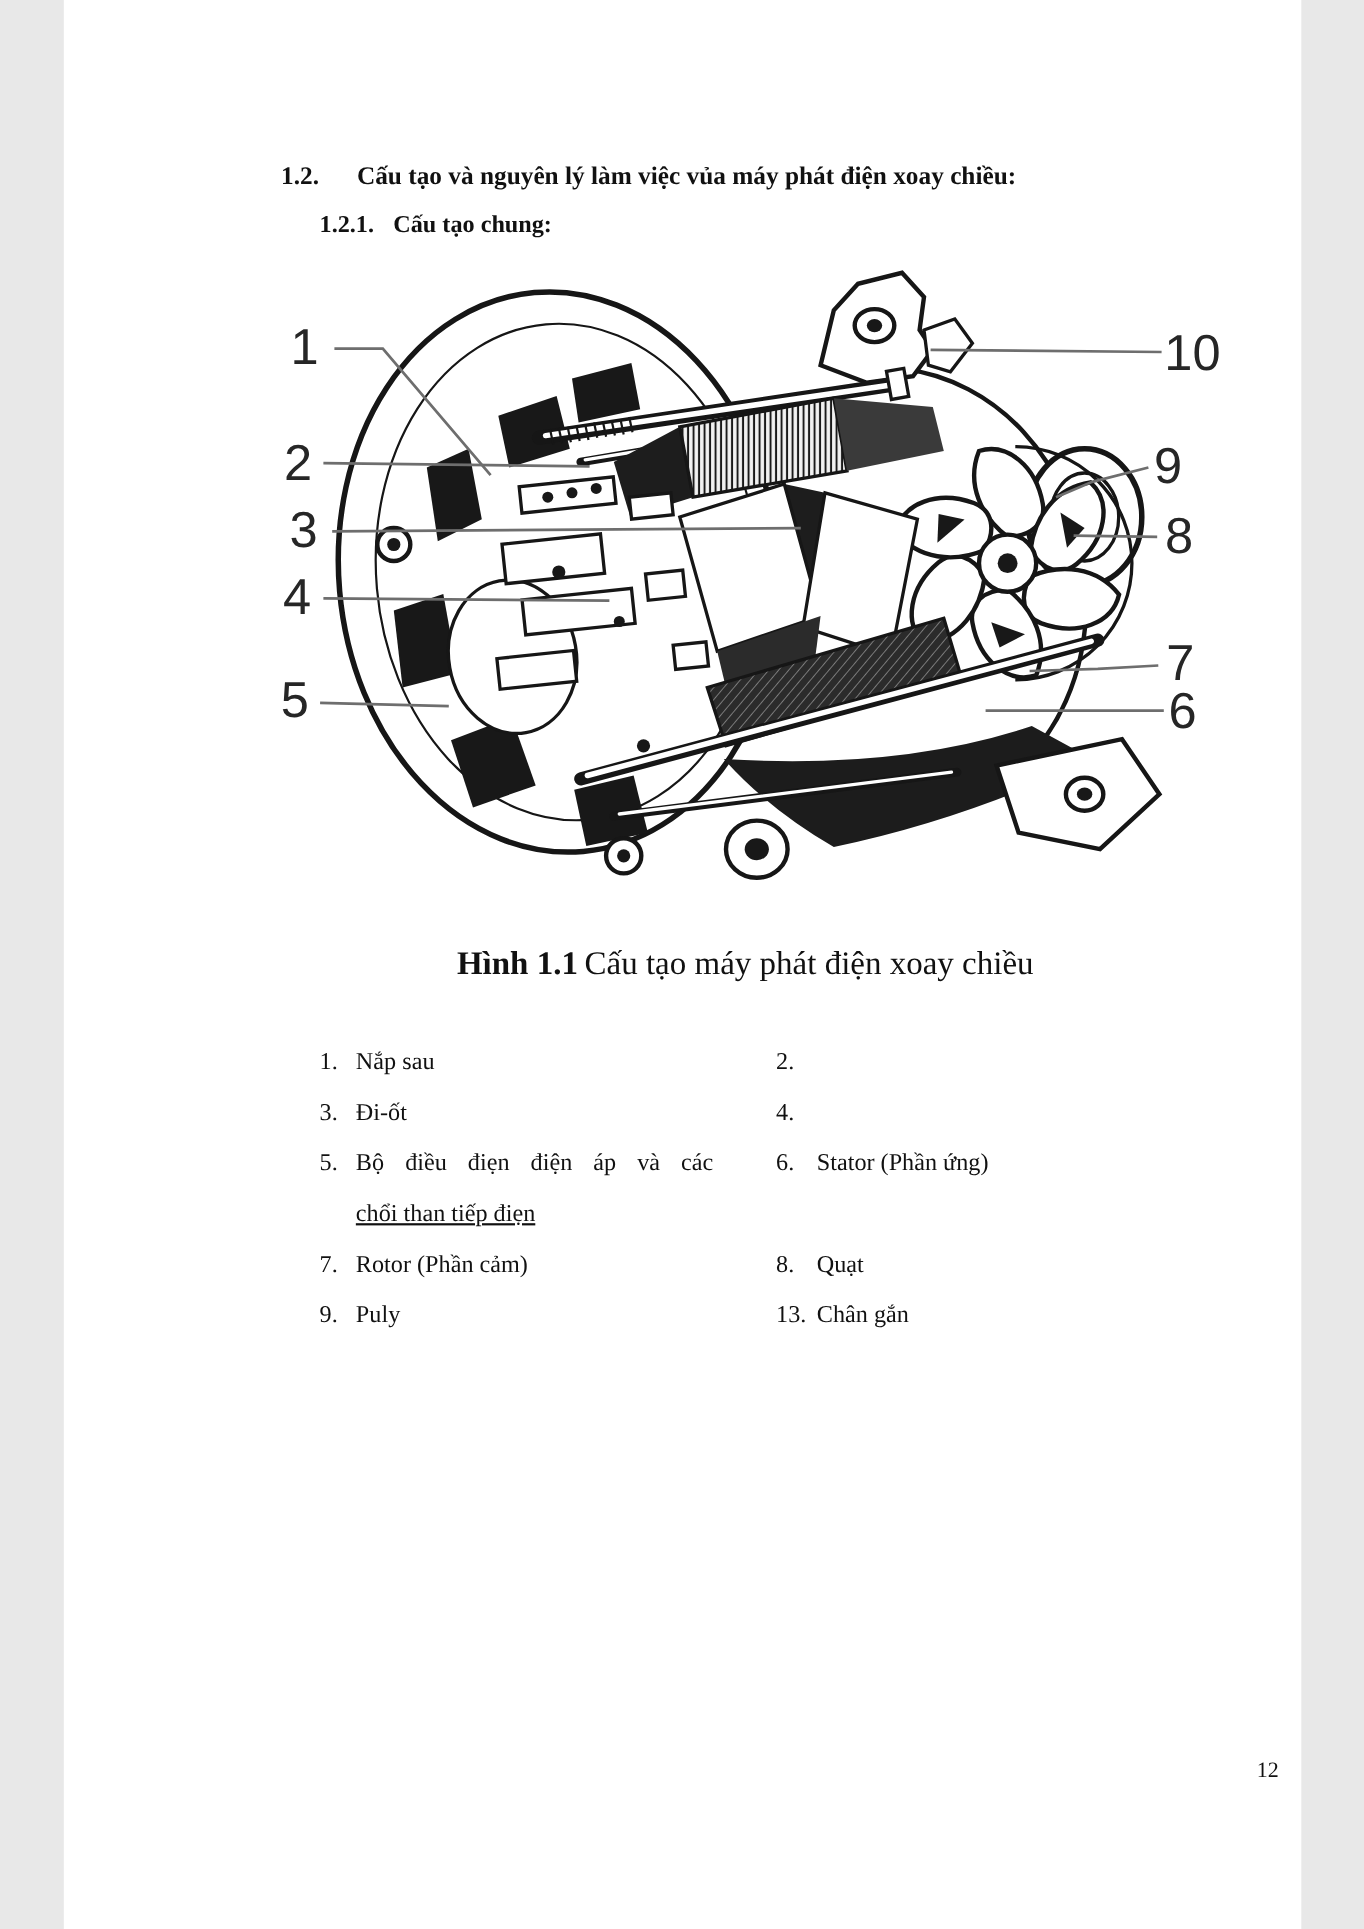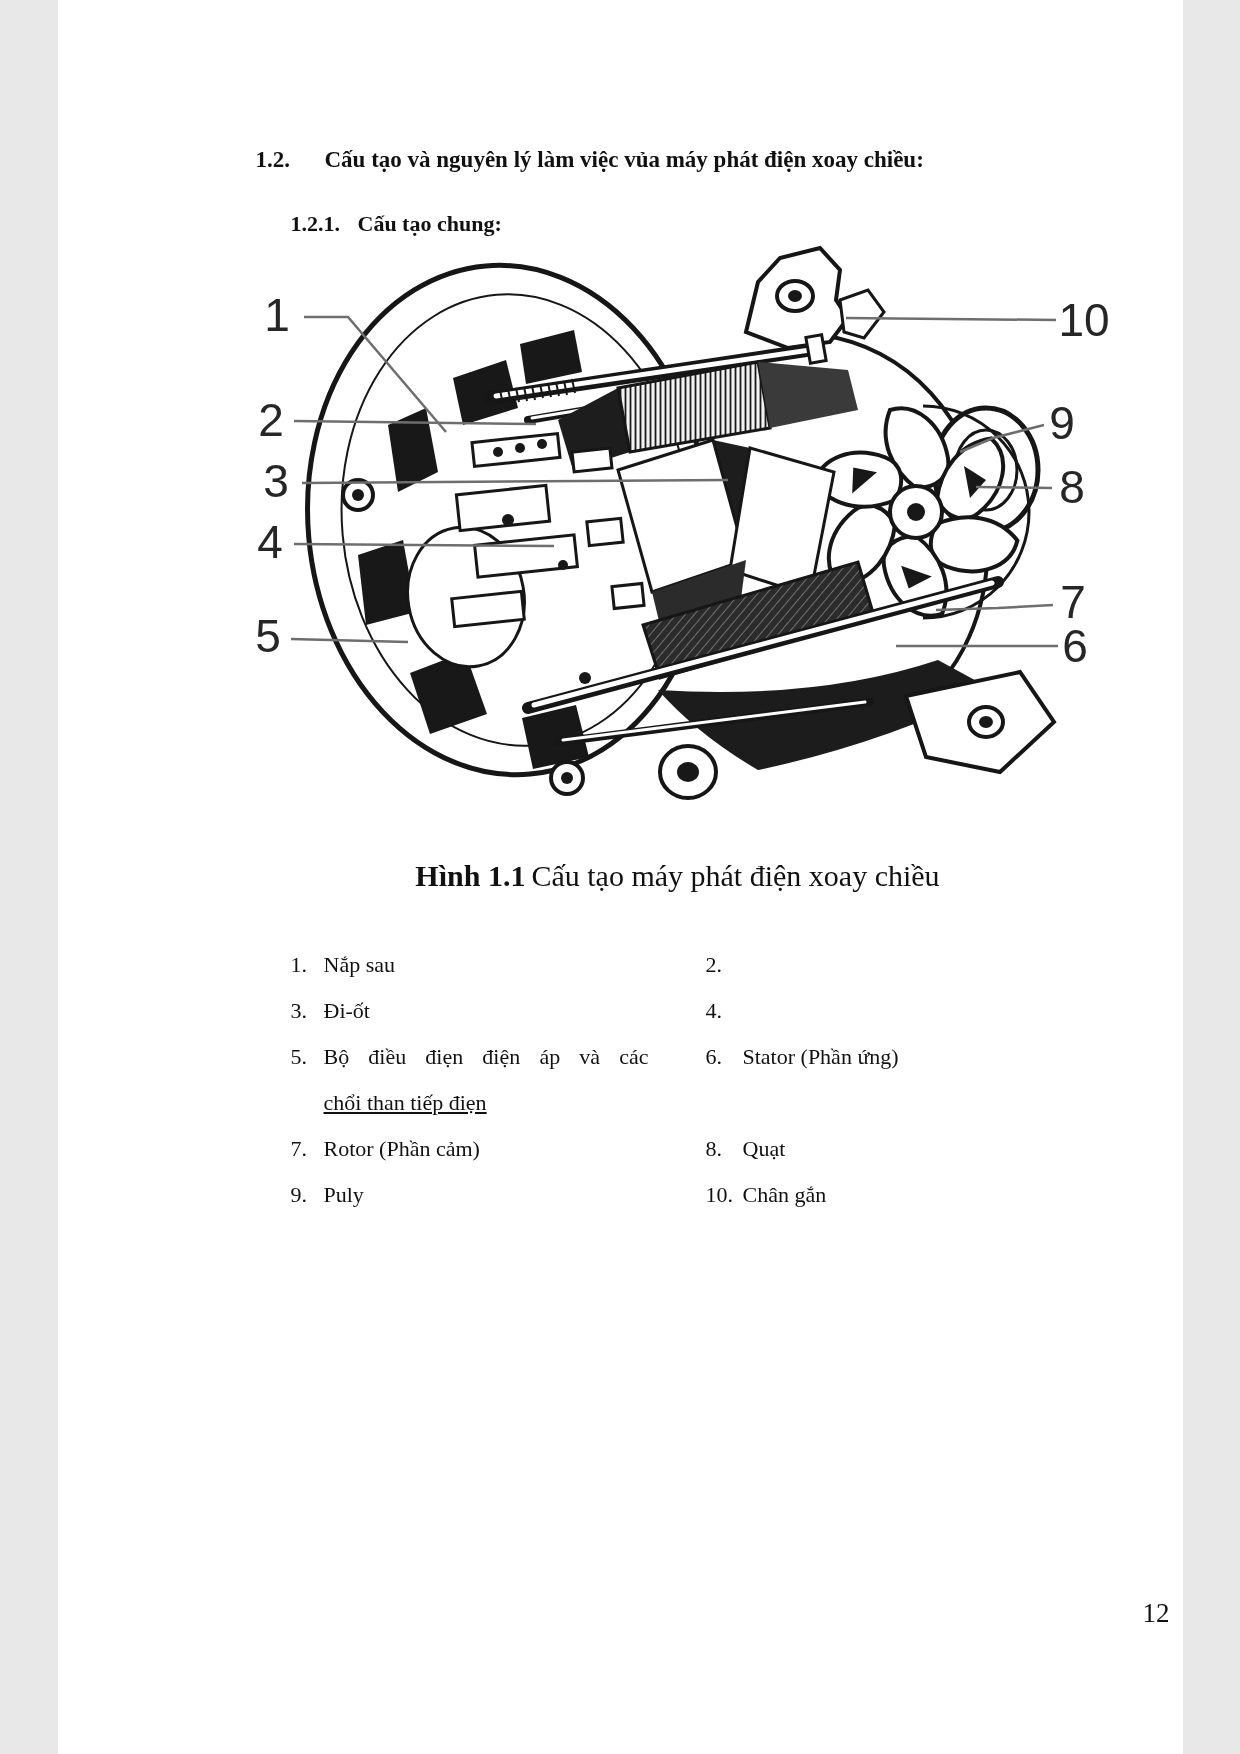--- a/index.html
+++ b/index.html
@@ -17,21 +17,21 @@
     position:absolute;left:198px;top:147px;
     font-size:23px;font-weight:bold;line-height:1.15;
     white-space:nowrap;
   }
   .heading .h-num{display:inline-block;width:69px;}
   .subheading{
     position:absolute;left:233px;top:191px;
     font-size:22px;font-weight:bold;line-height:1.15;
     white-space:nowrap;
   }
-  .subheading .h-num{display:inline-block;width:67px;margin-top:20px;}
+  .subheading .h-num{display:inline-block;width:67px;}
   
   .figure-wrap{
     position:absolute;left:190px;top:240px;width:870px;height:600px;
   }
   .figure-wrap svg{display:block;width:100%;height:100%;}
   .callout{
     font-family:"Liberation Sans", sans-serif;
     font-size:46px;fill:#262626;
   }
   .caption{
@@ -51,21 +51,21 @@
   .item{display:flex;align-items:flex-start;}
   .item .num{flex:0 0 33px;}
   .col-right .item .num{flex:0 0 37px;}
   .item .lbl{flex:1;}
   .after-gap{margin-bottom:46px;}
   .jline{display:block;text-align:justify;text-align-last:justify;}
   .jline2{display:block;text-decoration:underline;}
   
   .page-number{
     position:absolute;left:1085px;top:1598px;width:60px;
-    font-size:27px;text-align:left;
+    font-size:20px;text-align:left;
   }
 </style>
 </head>
 <body>
 
 <div class="page">
 
   <div class="heading">
     <span class="h-num">1.2.</span><span>Cấu tạo và nguyên lý làm việc vủa máy phát điện xoay chiều:</span>
   </div>
@@ -280,21 +280,21 @@
       </div>
       <div class="item after-gap">
         <span class="num">6.</span>
         <span class="lbl">Stator (Phần ứng)</span>
       </div>
       <div class="item">
         <span class="num">8.</span>
         <span class="lbl">Quạt</span>
       </div>
       <div class="item">
-        <span class="num">10.</span>
+        <span class="num">13.</span>
         <span class="lbl">Chân gắn</span>
       </div>
     </div>
   </div>
 
   <div class="page-number">12</div>
 
 </div>
 
 </body></html>

